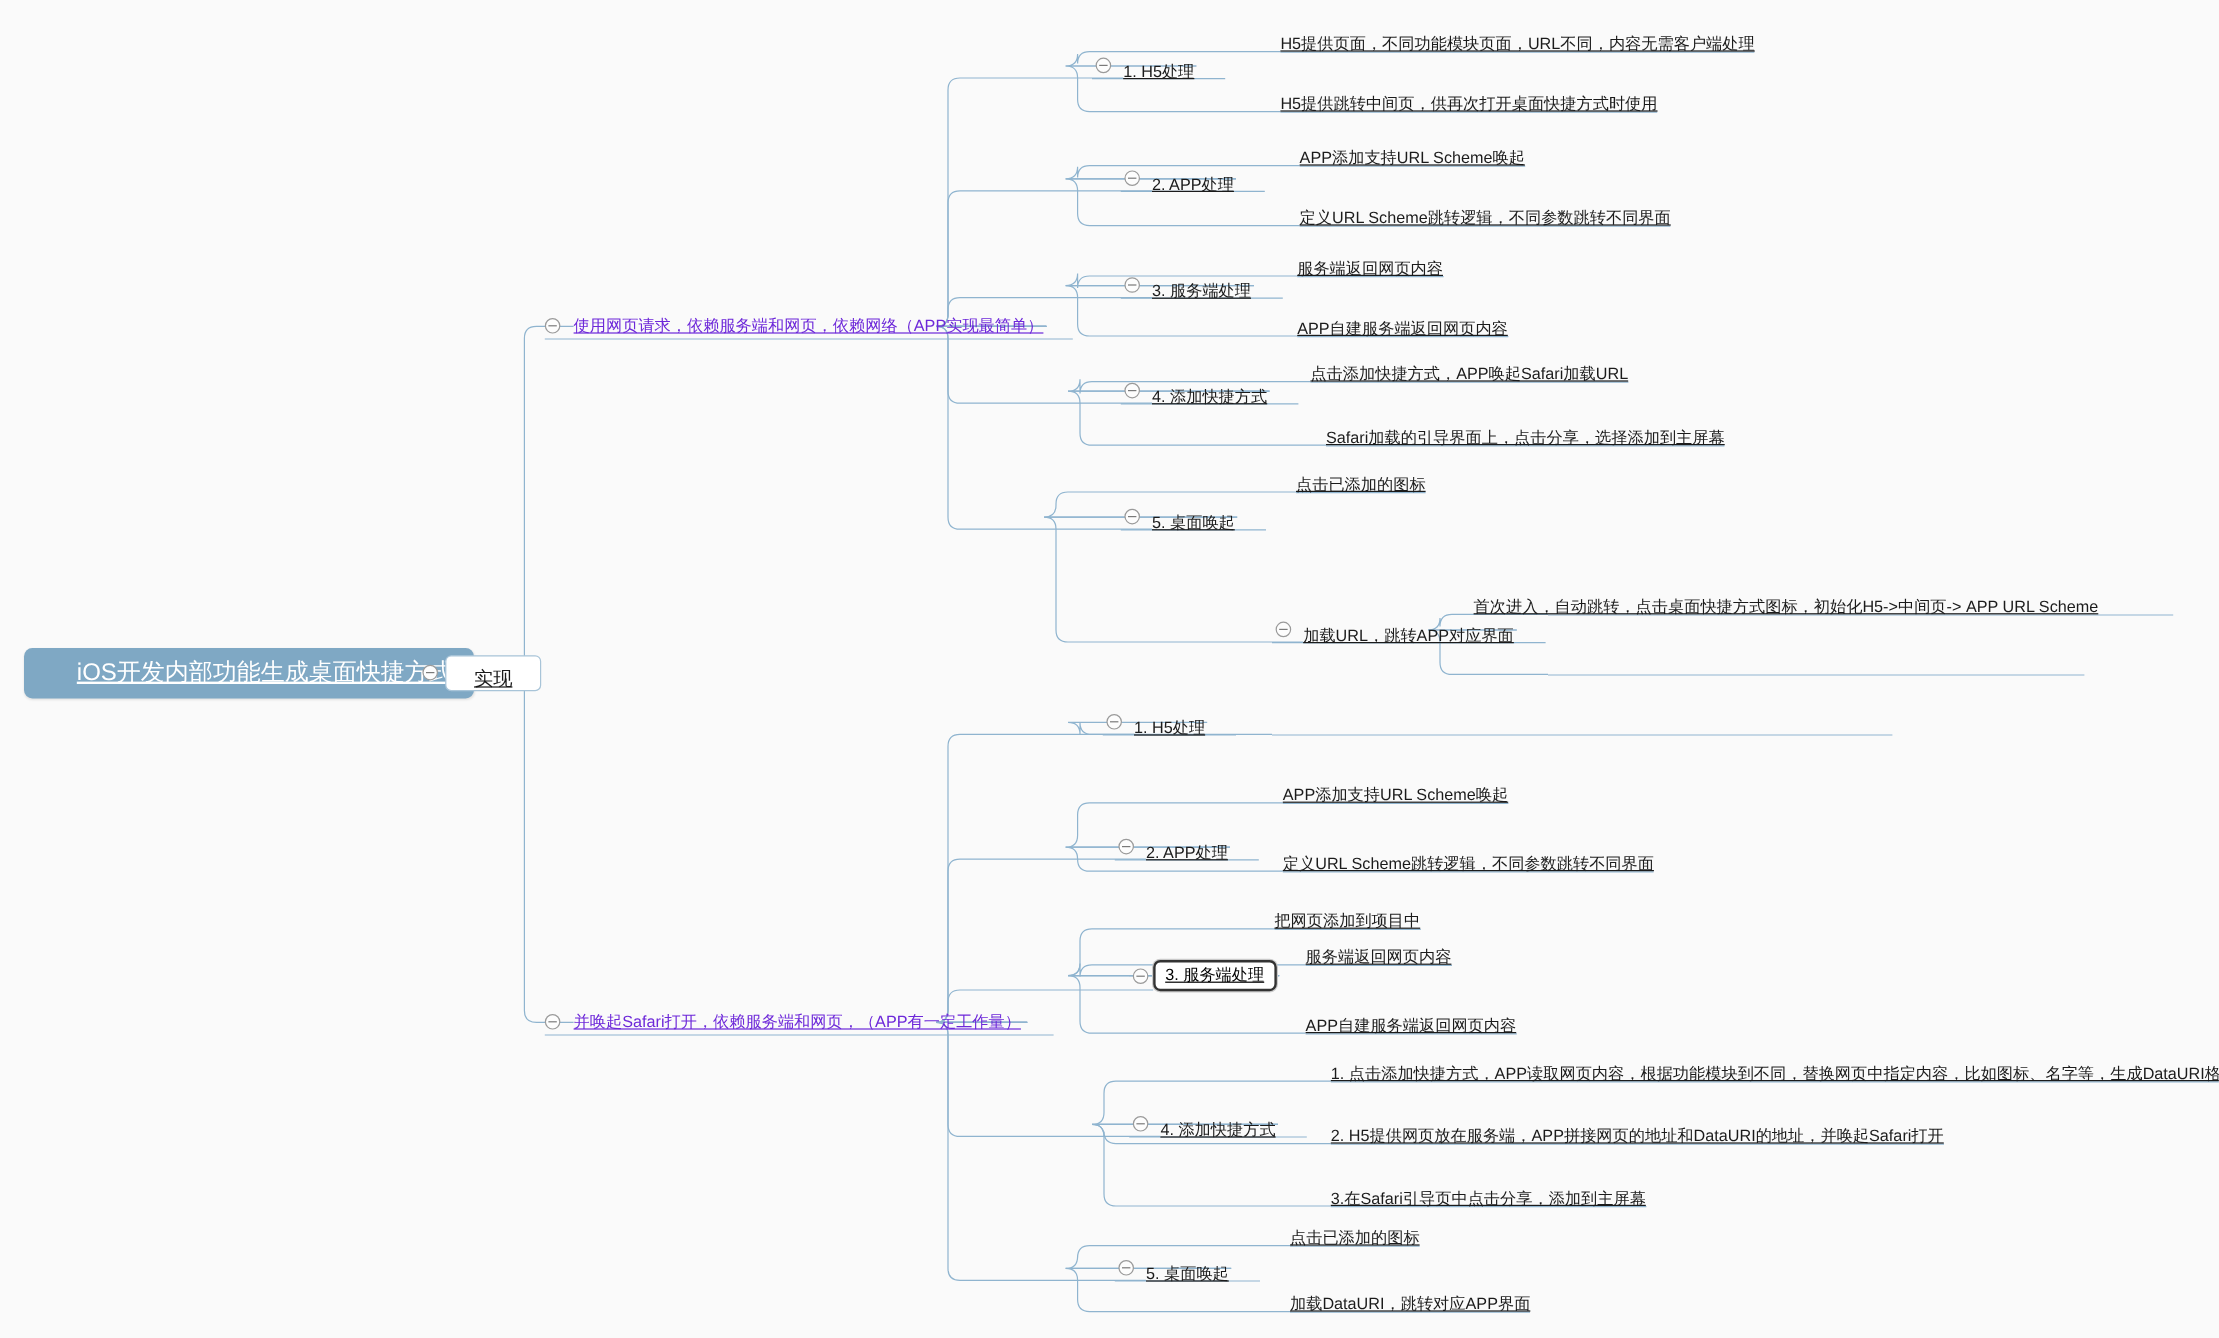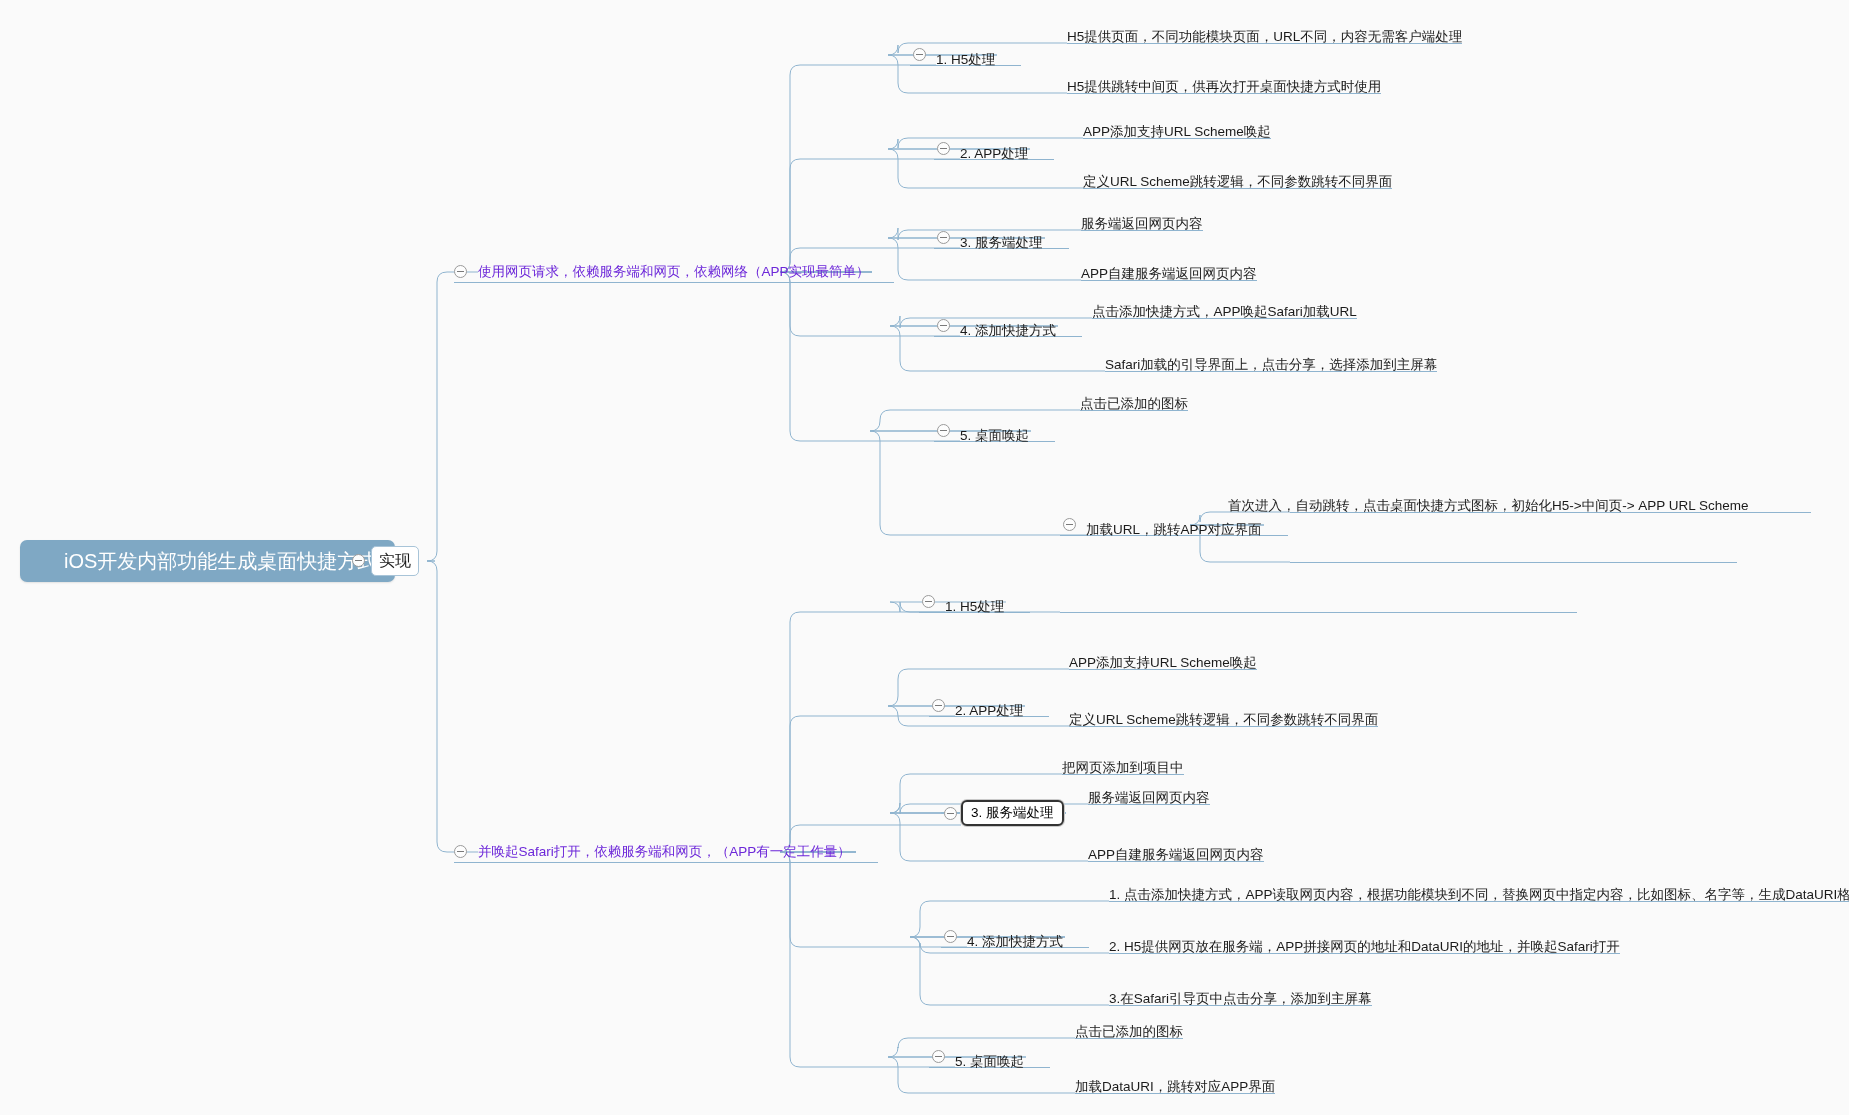--- a/index.html
+++ b/index.html
@@ -26,20 +26,21 @@
     width: 1849px;
     height: 1115px;
     pointer-events: none;
   }
   .node {
     position: absolute;
     display: flex;
     align-items: center;
     white-space: nowrap;
     box-sizing: border-box;
+    text-decoration: underline;
   }
   .node-text {
     white-space: nowrap;
     line-height: 1;
   }
   
   .root {
     background: #7fa8c4;
     border-radius: 7px;
     color: #ffffff;
@@ -49,23 +50,24 @@
     justify-content: center;
     box-shadow: 0 1px 2px rgba(0,0,0,0.10);
   }
   
   .boxed {
     background: #ffffff;
     border: 1px solid #a8c4d8;
     border-radius: 5px;
     font-size: 16px;
     color: #1a1a1a;
-    padding: 0 7px;
+    padding: 0 23px;
     height: 30px;
     justify-content: center;
+    align-items: flex-end;
   }
   
   .leaf {
     font-size: 13.5px;
     color: #1b1b1b;
     height: 22px;
     align-items: flex-end;
     padding-bottom: 1px;
   }
   .branch {

